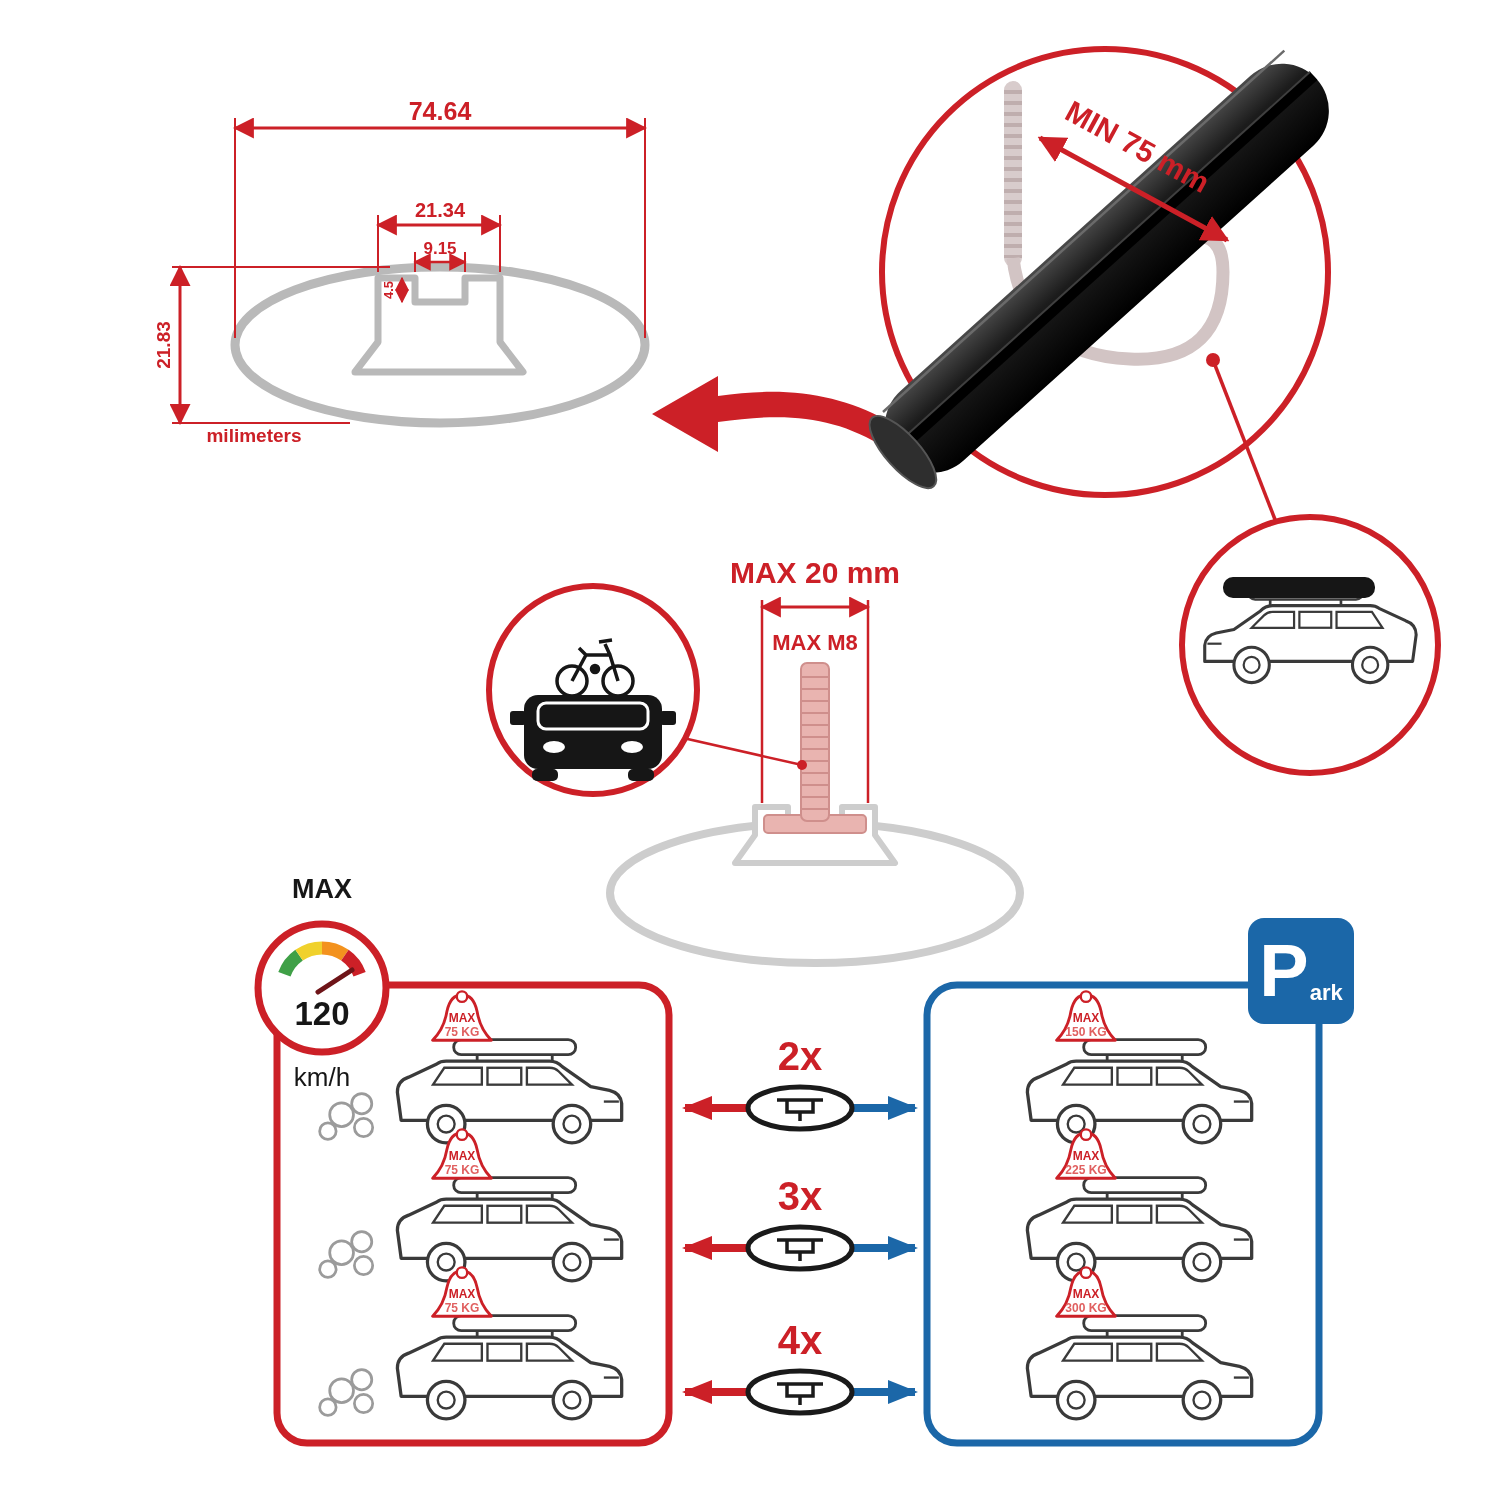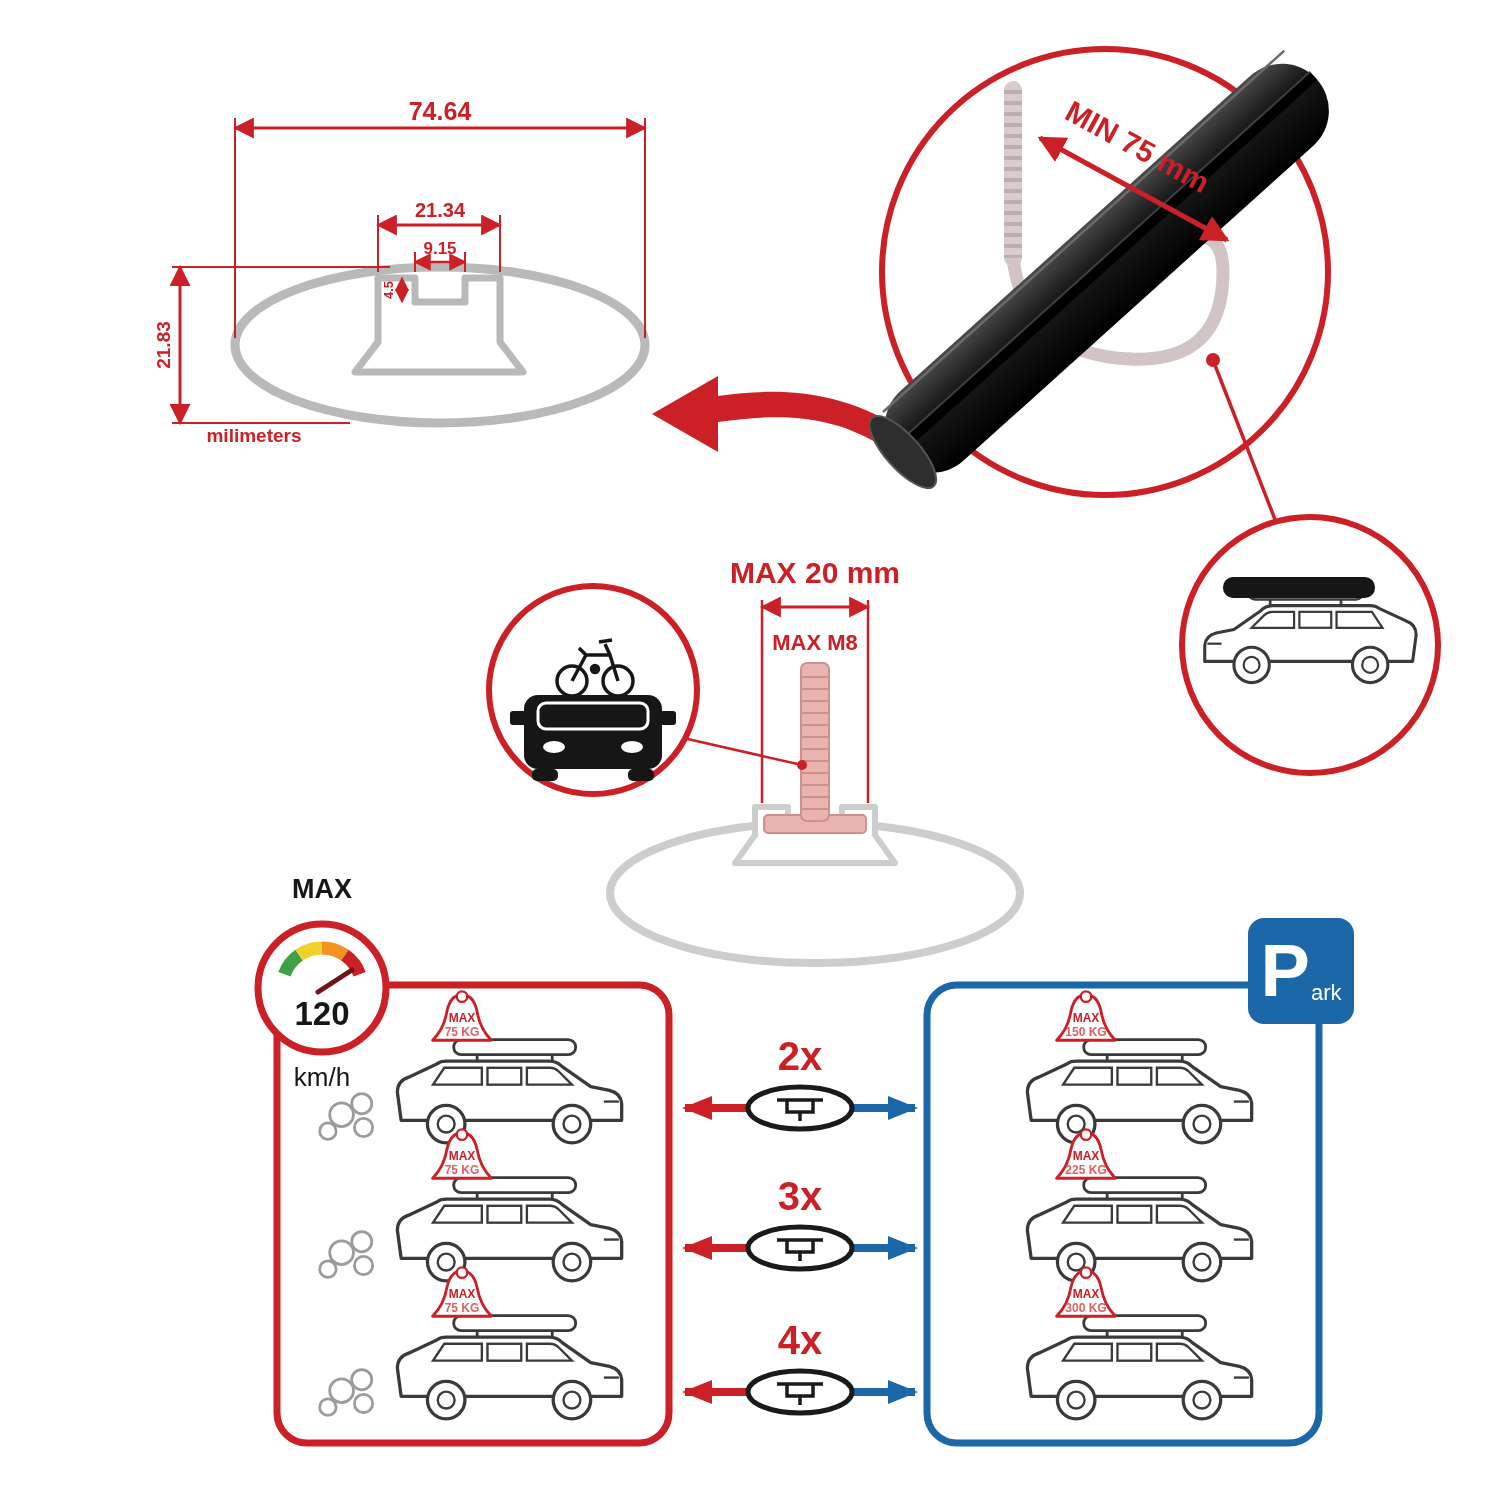--- a/index.html
+++ b/index.html
@@ -3,21 +3,21 @@
 <meta charset="utf-8">
 <style>
   html,body{margin:0;padding:0;background:#fff}
   body{font-family:"Liberation Sans",sans-serif}
   .stage{position:relative;width:1500px;height:1500px;background:#fff;overflow:hidden}
   .abs{position:absolute}
   svg text{font-family:"Liberation Sans",sans-serif}
   .psign{width:106px;height:106px;background:#1b67a8;border-radius:16px;color:#fff;
          display:flex;justify-content:center;align-items:center;box-sizing:border-box}
   .psign .p{font-size:74px;font-weight:bold;line-height:1}
-  .psign .ark{font-size:22px;font-weight:normal;align-self:flex-end;margin:0 0 18px 1px}
+  .psign .ark{font-size:22px;font-weight:bold;align-self:flex-end;margin:0 0 18px 1px}
 </style>
 </head>
 <body>
 
 <div class="stage">
 
   <svg width="0" height="0" style="position:absolute" aria-hidden="true">
     <defs>
       <symbol id="suv" viewBox="0 0 260 130">
         <rect x="70" y="6" width="130" height="16" rx="8" fill="#fff" stroke="#3a3a3a" stroke-width="3"></rect>

